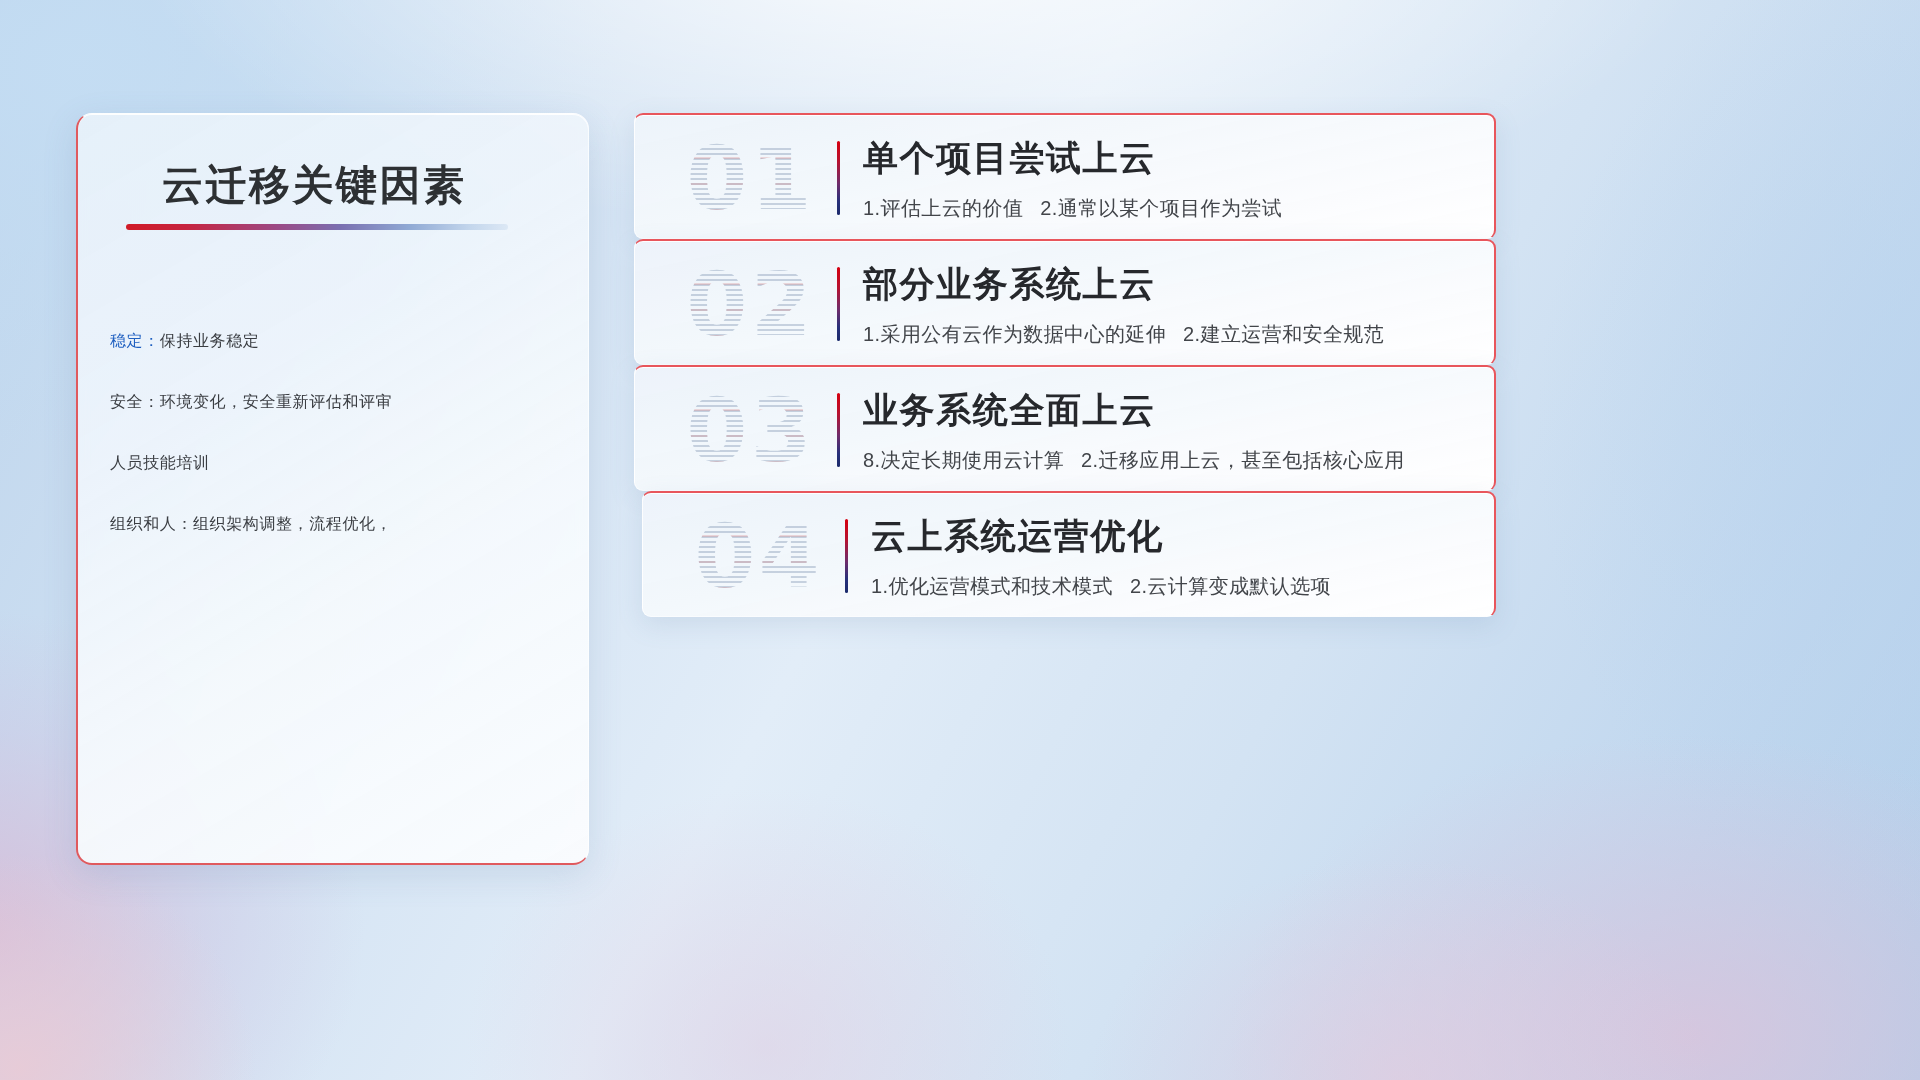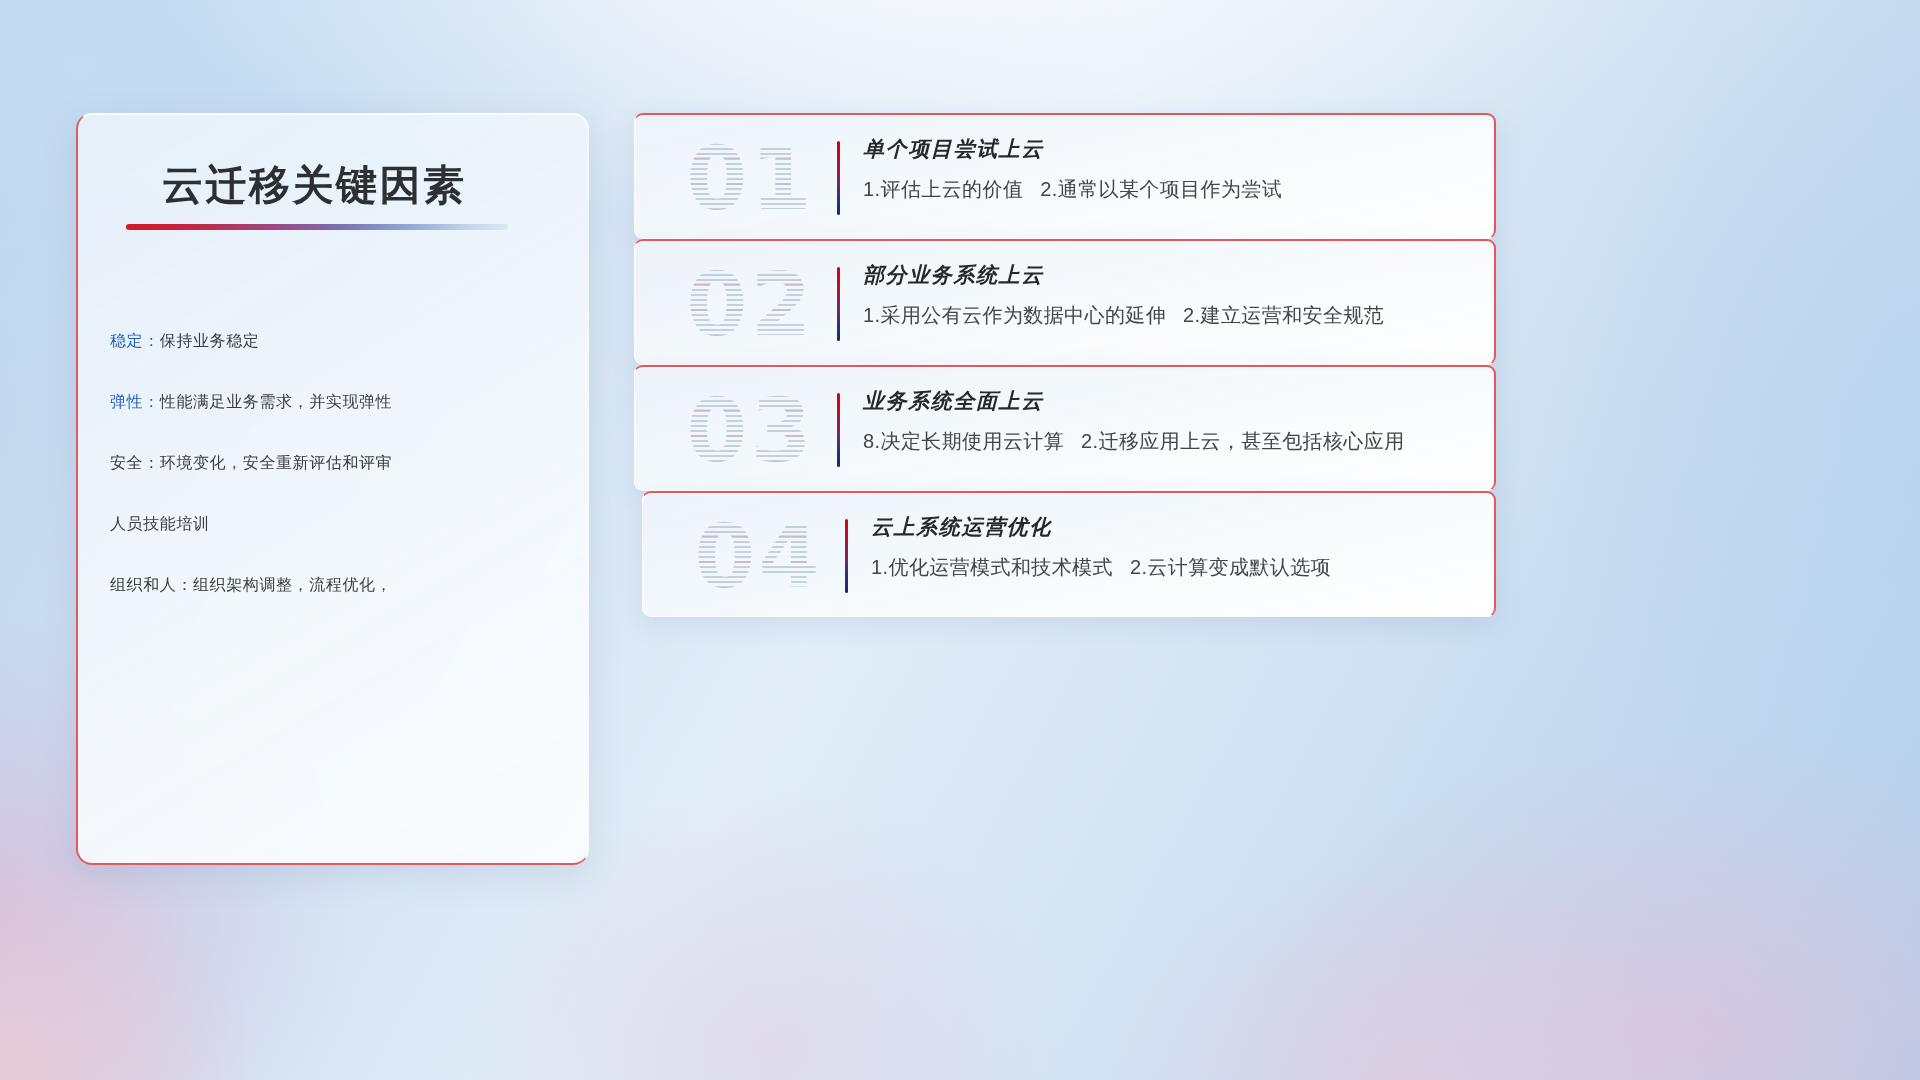--- a/index.html
+++ b/index.html
@@ -107,22 +107,22 @@
     -webkit-mask-image:repeating-linear-gradient(180deg, transparent 0px, transparent 8px, #000 8px, #000 10px, transparent 10px, transparent 26px);
     mask-image:repeating-linear-gradient(180deg, transparent 0px, transparent 8px, #000 8px, #000 10px, transparent 10px, transparent 26px);
     user-select:none;
   }
   .divider-bar {
     position:absolute; left:202px; top:26px; width:3px; height:74px; border-radius:2px;
     background:linear-gradient(180deg,#d6000f 0%,#b71230 28%,#6d2c6b 58%,#26307a 82%,#1b2a6b 100%);
   }
   .card-body { position:absolute; left:228px; top:20px; right:24px; }
   .card-title {
-    font-size:21px; font-weight:bold; color:#26282c;
-    letter-spacing:1.6px; white-space:nowrap; margin-bottom:13px;font-style:italic;
+    font-size:35px; font-weight:bold; color:#26282c;
+    letter-spacing:1.6px; white-space:nowrap; margin-bottom:13px;
   }
   .card-sub {
     font-size:20px; color:#42454a; letter-spacing:.4px; white-space:nowrap;
   }
   .card-sub .sep { display:inline-block; width:17px; }
 </style>
 </head>
 <body>
 
 <div id="bg">
@@ -139,23 +139,20 @@
 
 <div id="left-panel">
   <div id="panel-title">云迁移关键因素</div>
   <div id="panel-rule"></div>
   <div id="panel-list">
 
     <div class="factor-row">
       <span class="factor-key">稳定：</span><span class="factor-val">保持业务稳定</span>
     </div>
 
-    <div class="factor-row">
-      <span class="factor-key">弹性：</span><span class="factor-val">性能满足业务需求，并实现弹性</span>
-    </div>
 
     <div class="factor-row">
       <span class="factor-key neutral">安全：</span><span class="factor-val">环境变化，安全重新评估和评审</span>
     </div>
 
 
     <div class="factor-row">
       <span class="factor-val">人员技能培训</span>
     </div>
 

